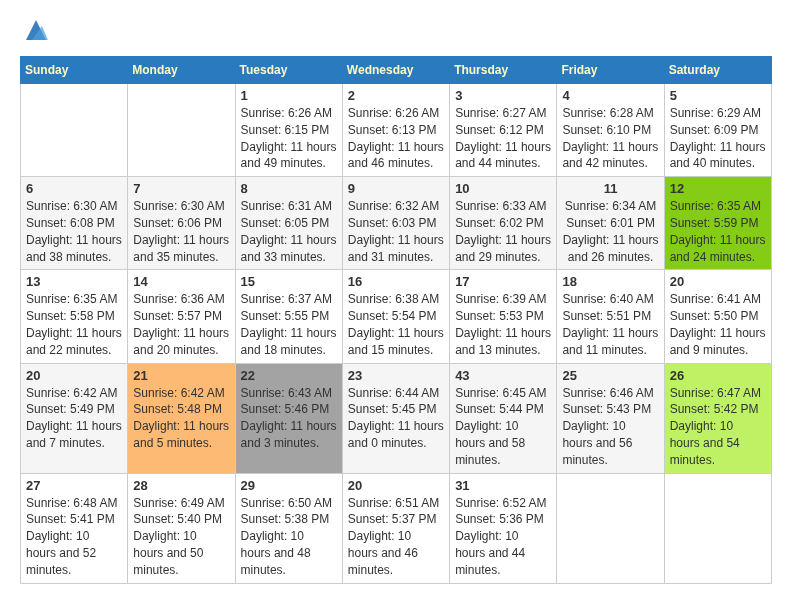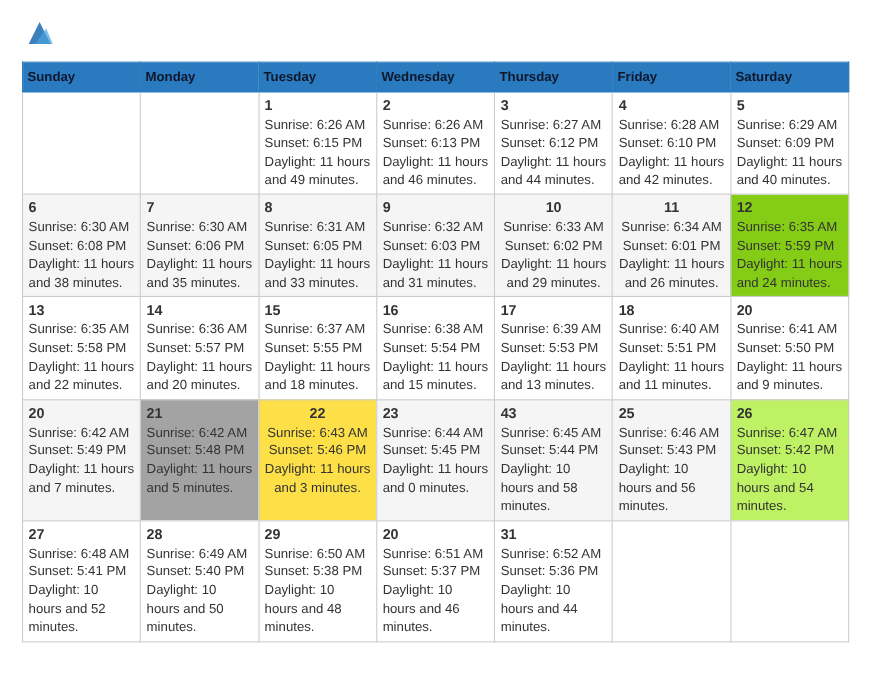--- a/index.html
+++ b/index.html
@@ -58,21 +58,21 @@
       color: #555;
       font-weight: normal;
     }
     .calendar {
       width: 100%;
       border-collapse: collapse;
       border: 1px solid #ccc;
     }
     .calendar th {
       background: #2a7abf;
-      color: #0f172a;
+      color: #fef9c3;
       font-size: 12px;
       font-weight: bold;
       padding: 6px 4px;
       text-align: left;
       border: 1px solid #2a7abf;
       margin-left: 26px;
     }
     .calendar td {
       border: 1px solid #ccc;
       vertical-align: top;
@@ -171,21 +171,21 @@
             <div class="day-info">Sunrise: 6:30 AM<br>Sunset: 6:06 PM<br>Daylight: 11 hours and 35 minutes.</div>
           </td>
           <td style="background: rgb(245, 245, 245);">
             <span class="day-number">8</span>
             <div class="day-info">Sunrise: 6:31 AM<br>Sunset: 6:05 PM<br>Daylight: 11 hours and 33 minutes.</div>
           </td>
           <td style="background: rgb(245, 245, 245);">
             <span class="day-number">9</span>
             <div class="day-info">Sunrise: 6:32 AM<br>Sunset: 6:03 PM<br>Daylight: 11 hours and 31 minutes.</div>
           </td>
-          <td style="background: rgb(245, 245, 245); text-align: center;">
+          <td style="background: rgb(245, 245, 245);">
             <span class="day-number">10</span>
             <div class="day-info">Sunrise: 6:33 AM<br>Sunset: 6:02 PM<br>Daylight: 11 hours and 29 minutes.</div>
           </td>
           <td style="background: rgb(245, 245, 245); text-align: center;">
             <span class="day-number">11</span>
             <div class="day-info">Sunrise: 6:34 AM<br>Sunset: 6:01 PM<br>Daylight: 11 hours and 26 minutes.</div>
           </td>
           <td style="background: #84cc16;">
             <span class="day-number">12</span>
             <div class="day-info">Sunrise: 6:35 AM<br>Sunset: 5:59 PM<br>Daylight: 11 hours and 24 minutes.</div>
@@ -219,25 +219,25 @@
           <td>
             <span class="day-number">20</span>
             <div class="day-info">Sunrise: 6:41 AM<br>Sunset: 5:50 PM<br>Daylight: 11 hours and 9 minutes.</div>
           </td>
         </tr>
         <tr>
           <td style="background: rgb(245, 245, 245);">
             <span class="day-number">20</span>
             <div class="day-info">Sunrise: 6:42 AM<br>Sunset: 5:49 PM<br>Daylight: 11 hours and 7 minutes.</div>
           </td>
-          <td style="background: #a3a3a3; margin-top: 43px;">
+          <td style="background: #fdba74; margin-top: 43px;">
             <span class="day-number">21</span>
             <div class="day-info">Sunrise: 6:42 AM<br>Sunset: 5:48 PM<br>Daylight: 11 hours and 5 minutes.</div>
           </td>
-          <td style="background: #fde047; text-align: center;">
+          <td style="background: #a3a3a3;">
             <span class="day-number">22</span>
             <div class="day-info">Sunrise: 6:43 AM<br>Sunset: 5:46 PM<br>Daylight: 11 hours and 3 minutes.</div>
           </td>
           <td style="background: rgb(245, 245, 245);">
             <span class="day-number">23</span>
             <div class="day-info">Sunrise: 6:44 AM<br>Sunset: 5:45 PM<br>Daylight: 11 hours and 0 minutes.</div>
           </td>
           <td style="background: rgb(245, 245, 245);">
             <span class="day-number">43</span>
             <div class="day-info">Sunrise: 6:45 AM<br>Sunset: 5:44 PM<br>Daylight: 10 hours and 58 minutes.</div>

